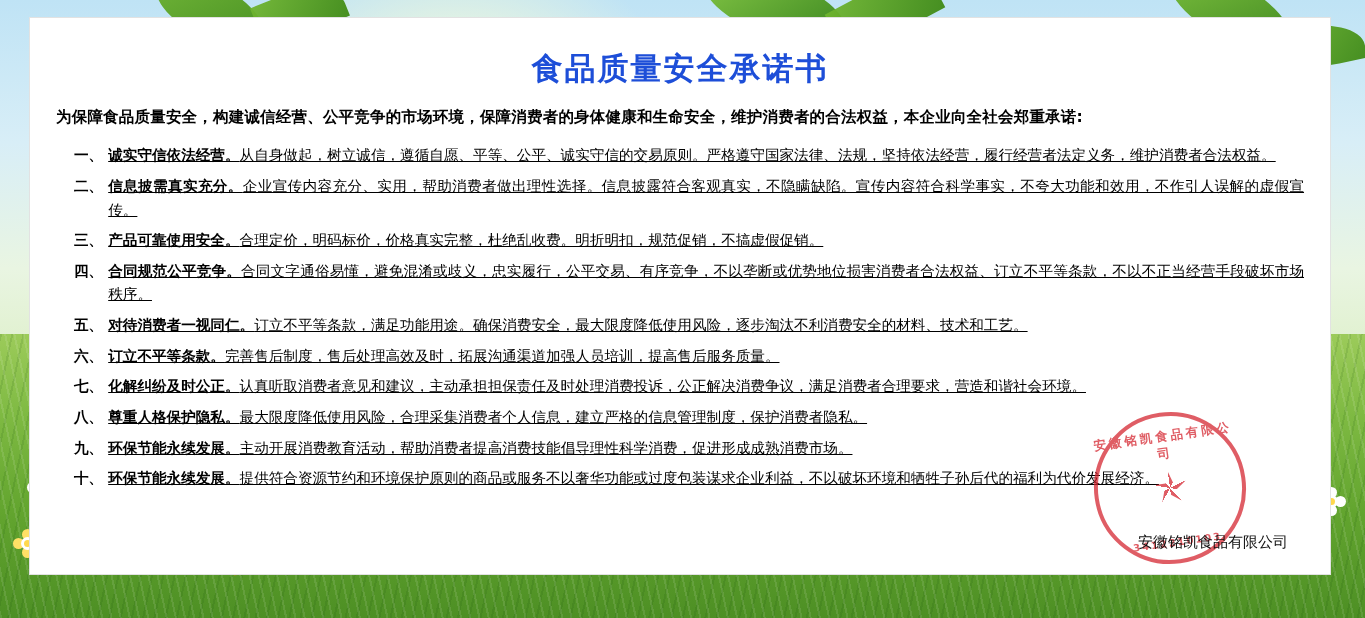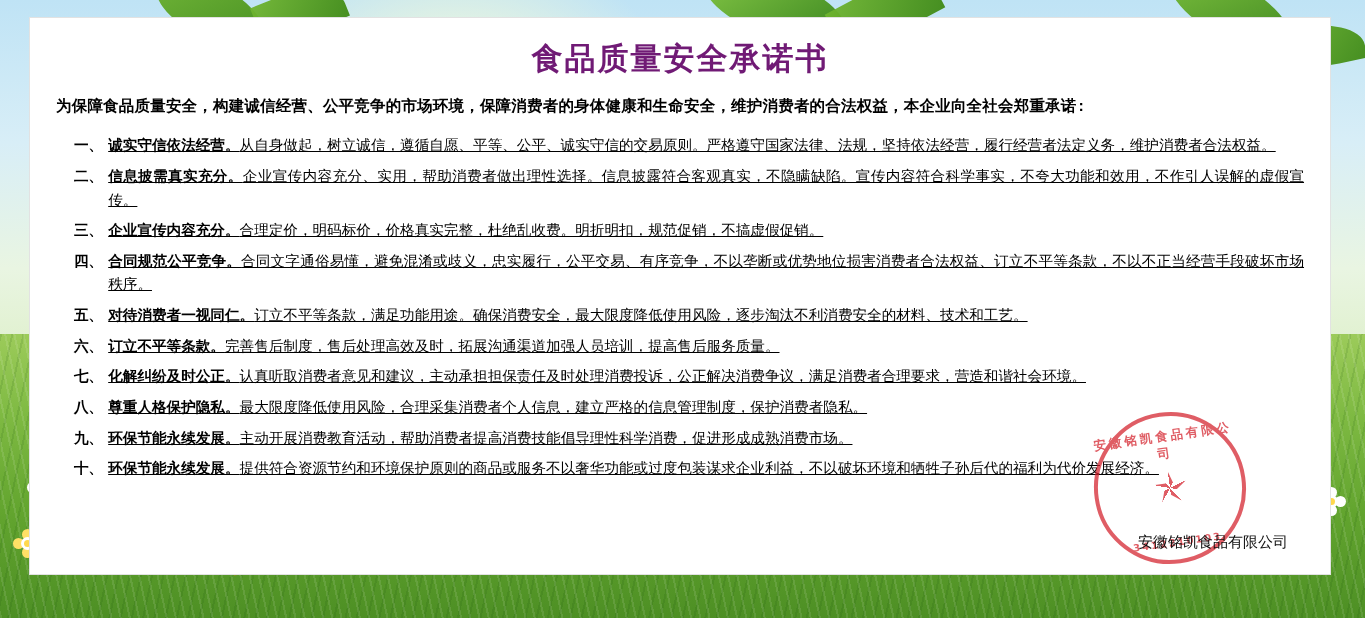--- a/index.html
+++ b/index.html
@@ -54,26 +54,26 @@
 
   
   #sheet{
     position:absolute;left:30px;top:18px;width:1300px;height:556px;
     background:#ffffff;z-index:2;
     box-shadow:0 0 0 1px #e2e2e2;
     overflow:hidden;
   }
   .doc-inner{padding:14px 26px 0 26px;position:relative;height:100%;box-sizing:border-box;}
   h1.doc-title{
-    margin:6px 0 16px 0;text-align:center;font-size:31px;font-weight:bold;
-    letter-spacing:2px;color:#701a75;font-family:"DejaVu Sans","Liberation Sans",sans-serif;
+    margin:16px 0 16px 0;text-align:center;font-size:31px;font-weight:bold;
+    letter-spacing:2px;color:#1d4ed8;font-family:"DejaVu Sans","Liberation Sans",sans-serif;
   }
   .lead{
     font-size:15.5px;font-weight:bold;color:#000;line-height:1.5;
-    margin:0 0 14px 0;letter-spacing:.2px;font-family:Liberation Mono, monospace;
+    margin:0 0 14px 0;letter-spacing:.2px;
   }
   ol.clauses{list-style:none;margin:0;padding:0;}
   ol.clauses li{
     display:flex;align-items:flex-start;
     font-size:14.6px;line-height:1.62;color:#000;margin-bottom:7px;
   }
   .num{flex:0 0 auto;font-weight:bold;padding-left:18px;white-space:nowrap;}
   .ctext{flex:1 1 auto;padding-left:5px;text-align:justify;text-decoration:underline;}
   .ctext b{font-weight:bold;}
 
@@ -155,21 +155,21 @@
       <li>
         <span class="num">一、</span>
         <span class="ctext"><b>诚实守信依法经营。</b><span>从自身做起，树立诚信，遵循自愿、平等、公平、诚实守信的交易原则。严格遵守国家法律、法规，坚持依法经营，履行经营者法定义务，维护消费者合法权益。</span></span>
       </li>
       <li>
         <span class="num">二、</span>
         <span class="ctext"><b>信息披需真实充分。</b><span>企业宣传内容充分、实用，帮助消费者做出理性选择。信息披露符合客观真实，不隐瞒缺陷。宣传内容符合科学事实，不夸大功能和效用，不作引人误解的虚假宣传。</span></span>
       </li>
       <li>
         <span class="num">三、</span>
-        <span class="ctext"><b>企业宣传内容充分。</b><span>合理定价，明码标价，价格真实完整，杜绝乱收费。明折明扣，规范促销，不搞虚假促销。</span></span>
+        <span class="ctext"><b>产品可靠使用安全。</b><span>合理定价，明码标价，价格真实完整，杜绝乱收费。明折明扣，规范促销，不搞虚假促销。</span></span>
       </li>
       <li>
         <span class="num">四、</span>
         <span class="ctext"><b>合同规范公平竞争。</b><span>合同文字通俗易懂，避免混淆或歧义，忠实履行，公平交易、有序竞争，不以垄断或优势地位损害消费者合法权益、订立不平等条款，不以不正当经营手段破坏市场秩序。</span></span>
       </li>
       <li>
         <span class="num">五、</span>
         <span class="ctext"><b>对待消费者一视同仁。</b><span>订立不平等条款，满足功能用途。确保消费安全，最大限度降低使用风险，逐步淘汰不利消费安全的材料、技术和工艺。</span></span>
       </li>
       <li>

